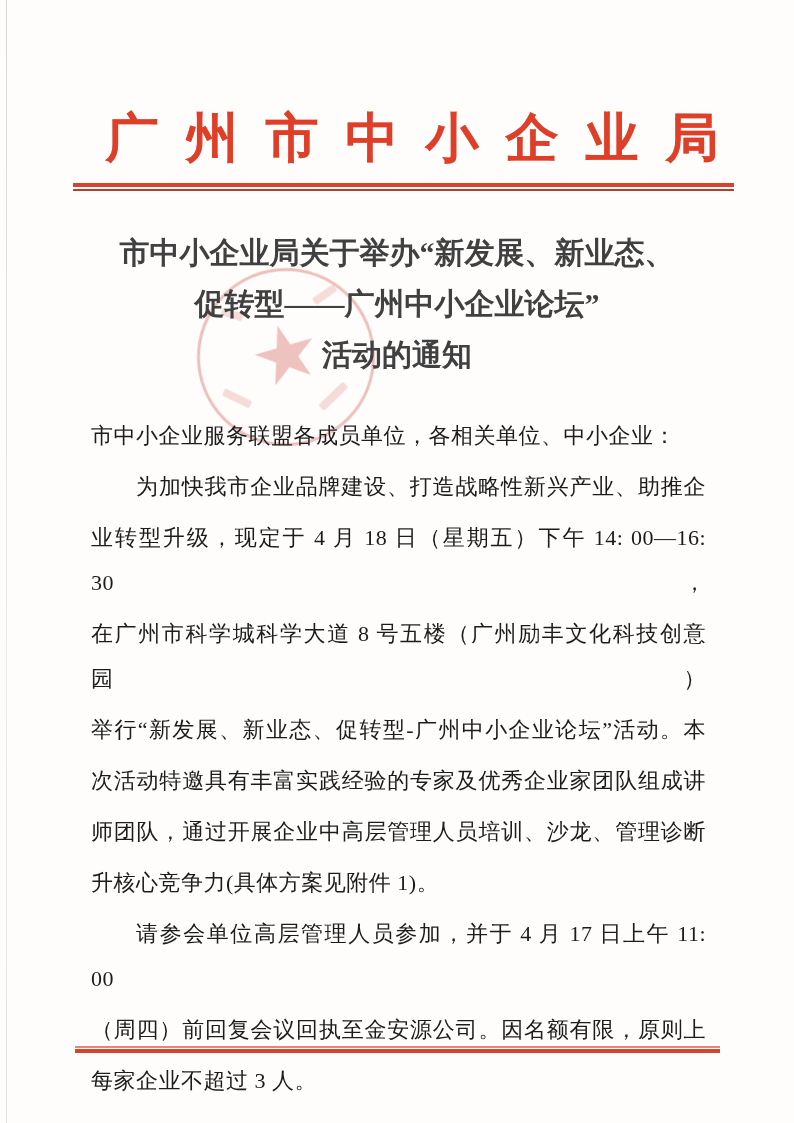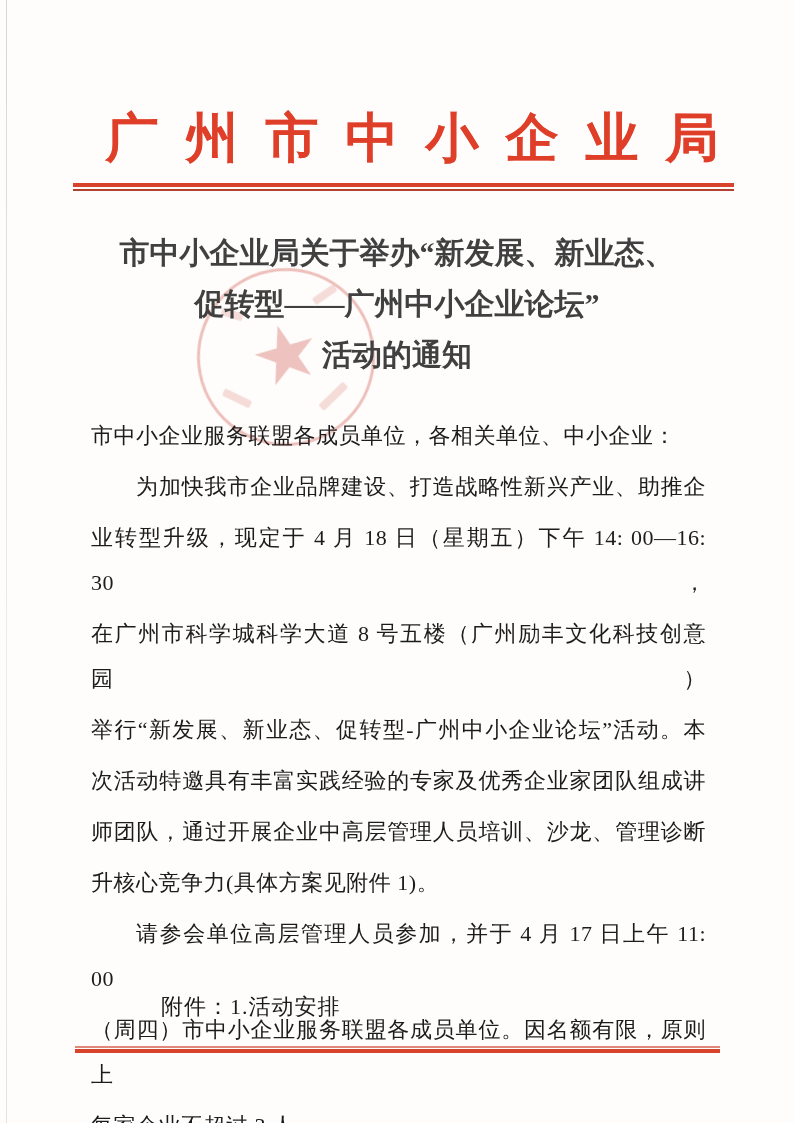--- a/index.html
+++ b/index.html
@@ -106,25 +106,24 @@
   <main class="body">
     <p class="line">市中小企业服务联盟各成员单位，各相关单位、中小企业：</p>
     <p class="line just indent">为加快我市企业品牌建设、打造战略性新兴产业、助推企</p>
     <p class="line just">业转型升级，现定于 4 月 18 日（星期五）下午 14: 00—16: 30，</p>
     <p class="line just">在广州市科学城科学大道 8 号五楼（广州励丰文化科技创意园）</p>
     <p class="line just">举行“新发展、新业态、促转型-广州中小企业论坛”活动。本</p>
     <p class="line just">次活动特邀具有丰富实践经验的专家及优秀企业家团队组成讲</p>
     <p class="line just">师团队，通过开展企业中高层管理人员培训、沙龙、管理诊断</p>
     <p class="line">升核心竞争力(具体方案见附件 1)。</p>
     <p class="line just indent">请参会单位高层管理人员参加，并于 4 月 17 日上午 11: 00</p>
-    <p class="line just">（周四）市中小企业服务联盟各成员单位。因名额有限，原则上</p>
+    <p class="line just">（周四）前回复会议回执至金安源公司。因名额有限，原则上</p>
     <p class="line">每家企业不超过 3 人。</p>
   </main>
 
-  <div class="attachment">附件：1.活动安排</div>
 
   <div class="rule-bottom">
     <div class="thin"></div>
     <div class="gap"></div>
     <div class="thick"></div>
   </div>
 
 </div>
 
 </body></html>

